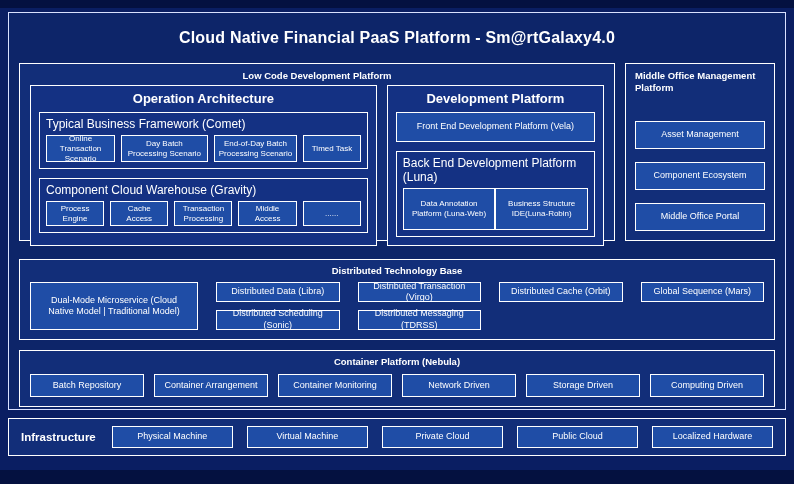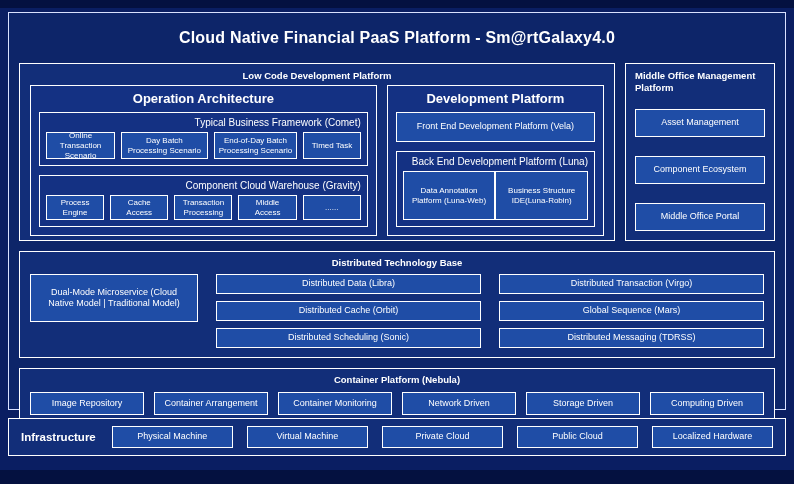--- a/index.html
+++ b/index.html
@@ -28,21 +28,21 @@
   .low-code { flex: 1; padding: 4px 10px 8px; display: flex; flex-direction: column; }
   .low-code-content { display: flex; gap: 10px; flex: 1; }
 
   .subpanel { border: 1px solid #ffffff; background: #143183; padding: 2px 8px 8px;
     display: flex; flex-direction: column; }
   .op-arch { flex: 1.65; }
   .dev { flex: 1; }
   .subpanel-title { text-align: center; font-weight: bold; font-size: 13px; padding: 3px 0 6px; }
 
   .group { border: 1px solid #ffffff; background: #143183; padding: 2px 6px 6px; }
-  .group-title { text-align: right; font-size: 10px; padding: 2px 0 4px; }
+  .group-title { text-align: left; font-size: 12px; padding: 2px 0 4px; }
 
   .leaf {
     border: 1px solid #ffffff; background: #1f4da6;
     display: flex; align-items: center; justify-content: center;
     text-align: center; font-size: 8px; line-height: 1.25; padding: 2px 3px;
   }
 
   .comet-items { display: flex; gap: 6px; }
   .comet-items .leaf { height: 27px; }
   .comet-items .leaf:nth-child(1) { flex: 1.05; }
@@ -55,26 +55,26 @@
   .gravity-items .leaf { flex: 1; height: 25px; }
 
   .front-end { height: 30px; font-size: 9px; margin-bottom: 9px; }
   .back-end { flex: 1; display: flex; flex-direction: column; }
   .backend-items { display: flex; flex: 1; }
   .backend-items .leaf { flex: 1; font-size: 8px; min-height: 42px; }
 
   .middle-office { width: 150px; padding: 6px 9px 9px; display: flex; flex-direction: column; }
   .mo-title { font-size: 9.5px; font-weight: bold; line-height: 1.3; margin-bottom: 14px; }
   .mo-items { display: flex; flex-direction: column; justify-content: space-between; flex: 1; }
-  .mo-items .leaf { height: 28px; font-size: 9px; }
+  .mo-items .leaf { height: 28px; font-size: 9px; margin-top: 12px; }
 
-  .distributed { margin-top: 10px; padding: 3px 10px 9px; }
+  .distributed { margin-top: 18px; padding: 3px 10px 9px; }
   .dist-content { display: flex; gap: 18px; margin-top: 2px; }
   .microservice { width: 168px; height: 48px; font-size: 9px; padding: 4px 8px; }
-  .dist-grid { flex: 1; display: grid; grid-template-columns: repeat(2, 1fr); gap: 7px 18px; }
+  .dist-grid { flex: 1; display: grid; grid-template-columns: repeat(4, 1fr); gap: 7px 18px; }
   .dist-grid .leaf { height: 20px; font-size: 9px; }
 
   .container-platform { margin-top: 10px; padding: 3px 10px 9px; }
   .cp-items { display: flex; gap: 10px; margin-top: 3px; }
   .cp-items .leaf { flex: 1; height: 23px; font-size: 9px; }
 
   .infra {
     position: absolute; left: 8px; right: 8px; top: 418px; height: 38px;
     border: 1px solid #ffffff; background: #122e79;
     display: flex; align-items: center; gap: 14px; padding: 0 12px;
@@ -158,21 +158,21 @@
           <div class="leaf">Global Sequence (Mars)</div>
           <div class="leaf">Distributed Scheduling (Sonic)</div>
           <div class="leaf">Distributed Messaging (TDRSS)</div>
         </div>
       </div>
     </div>
 
     <div class="panel container-platform">
       <div class="panel-label">Container Platform (Nebula)</div>
       <div class="cp-items">
-        <div class="leaf">Image Repository</div>
+        <div class="leaf">Batch Repository</div>
         <div class="leaf">Container Arrangement</div>
         <div class="leaf">Container Monitoring</div>
         <div class="leaf">Network Driven</div>
         <div class="leaf">Storage Driven</div>
         <div class="leaf">Computing Driven</div>
       </div>
     </div>
   </div>
 
   <div class="infra">

